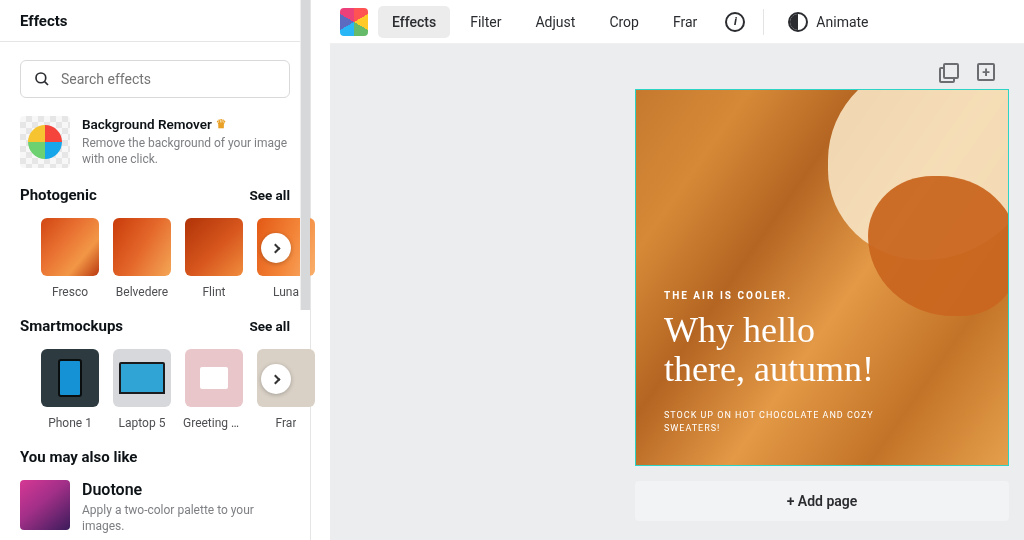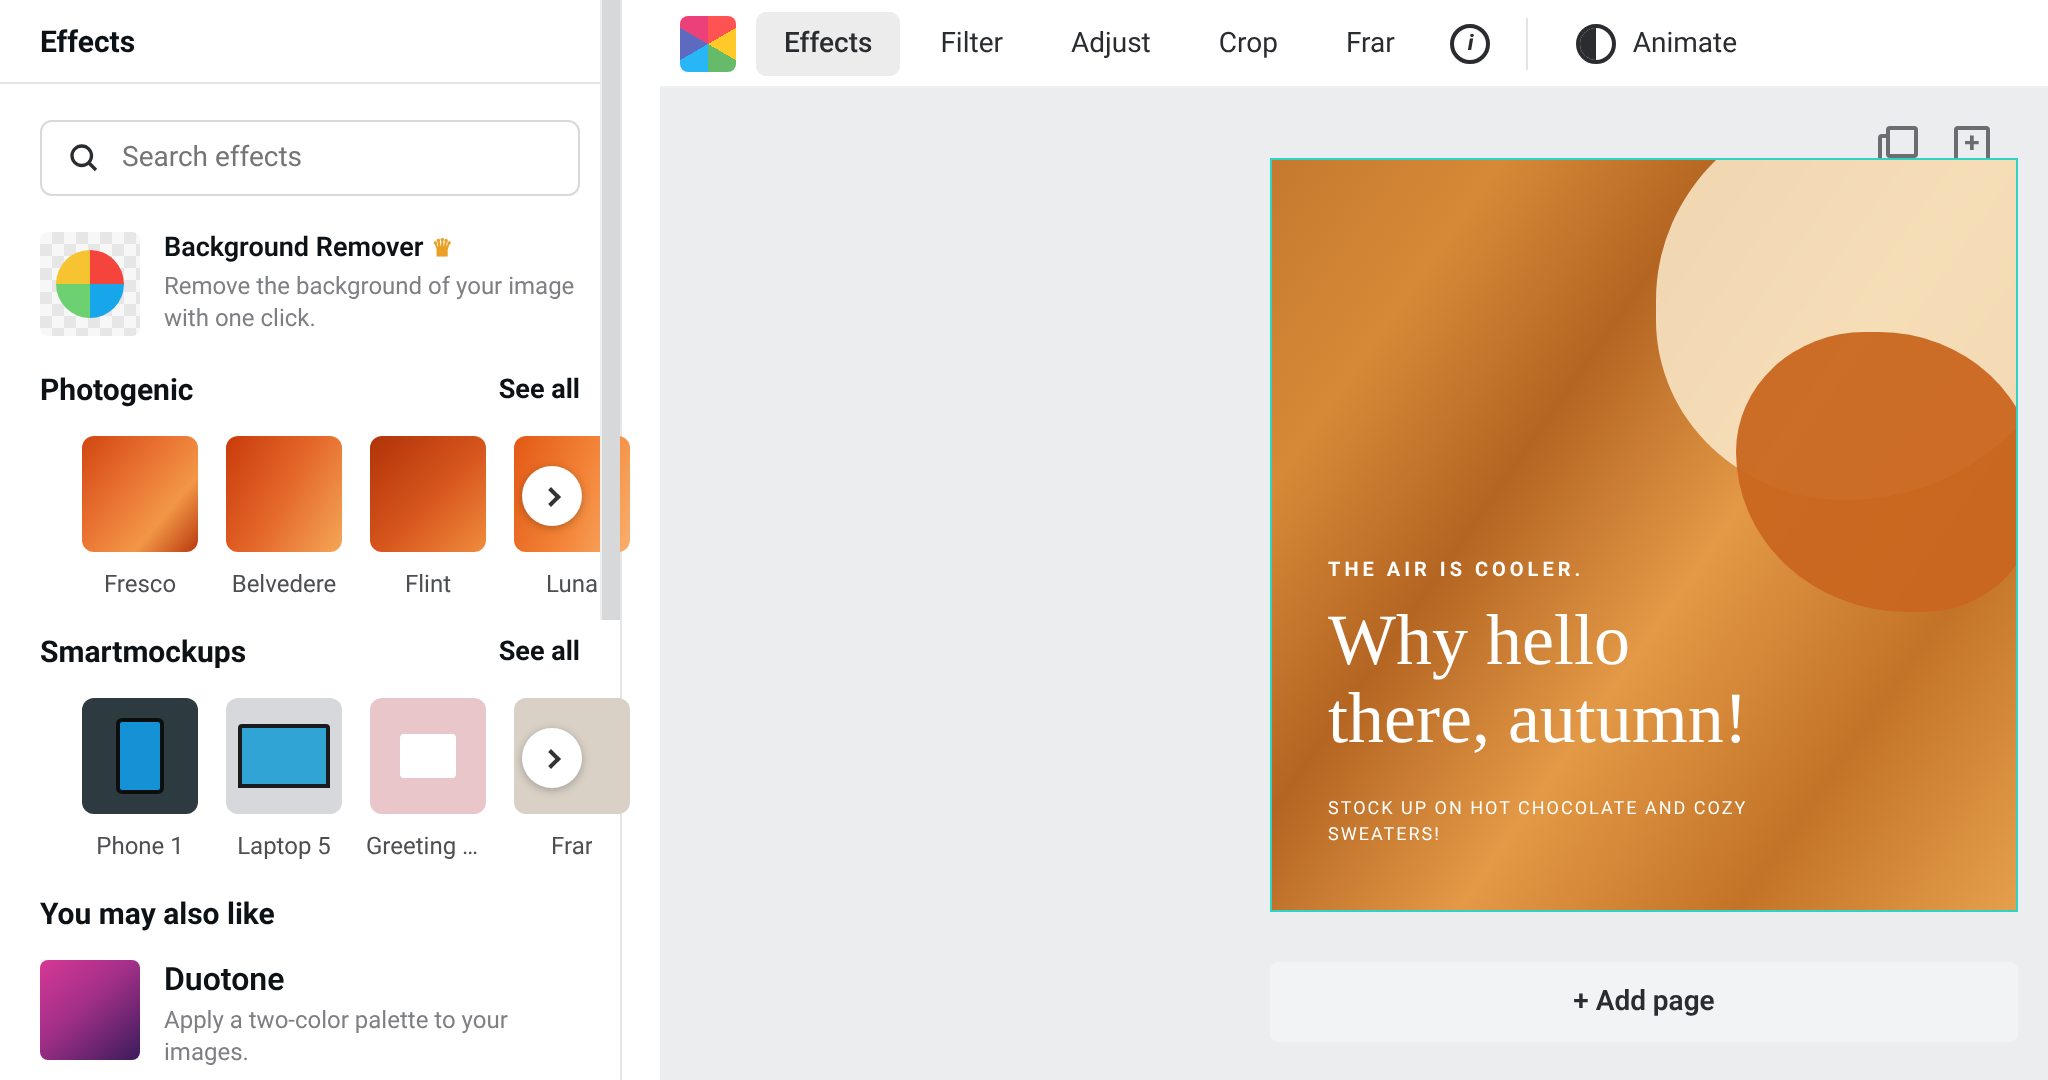--- a/index.html
+++ b/index.html
@@ -68,21 +68,21 @@
   
   .canvas-area { position:absolute; left:330px; right:0; top:44px; bottom:0; background:#ecedee; }
   .canvas-icons { position:absolute; right:28px; top:18px; display:flex; gap:18px; color:#6b6d70; }
   .canvas-icons .ic { width:20px; height:20px; cursor:pointer; display:flex; align-items:center; justify-content:center; }
   .ic-dup { width:18px;height:18px; position:relative;}
   .ic-dup::before, .ic-dup::after { content:""; position:absolute; width:12px; height:12px; border:2px solid #6b6d70; border-radius:2px; }
   .ic-dup::before{ left:0; top:4px; }
   .ic-dup::after{ left:4px; top:0; background:#ecedee; }
   .ic-new { width:18px; height:18px; border:2px solid #6b6d70; border-radius:2px; display:flex; align-items:center; justify-content:center; font-weight:700; color:#6b6d70; font-size:14px;}
 
-  .artboard { position:absolute; left:305px; top:35px; width:374px; height:377px; border:1px solid #2cd4c5; background:linear-gradient(125deg,#c5792e 0%, #d68a37 18%, #b46522 36%, #e39946 56%, #c37327 78%, #e5a04c 100%); overflow:hidden; }
+  .artboard { position:absolute; left:305px; top:45px; width:374px; height:377px; border:1px solid #2cd4c5; background:linear-gradient(125deg,#c5792e 0%, #d68a37 18%, #b46522 36%, #e39946 56%, #c37327 78%, #e5a04c 100%); overflow:hidden; }
   .artboard::before{ content:""; position:absolute; right:-30px; top:-30px; width:210px; height:200px; border-radius:50% 40% 55% 45%; background:#f7e4c3; opacity:.9; }
   .artboard::after{ content:""; position:absolute; right:-10px; top:86px; width:150px; height:140px; background:#c96620; border-radius:45% 55% 40% 60%; opacity:.95; }
 
   .ab-text { position:absolute; left:28px; top:200px; right:120px; color:#fff; }
   .ab-pre { font-size:10px; letter-spacing:2px; font-weight:700; text-transform:uppercase; }
   .ab-script { font-family:"Brush Script MT","Segoe Script",cursive; font-size:36px; font-weight:500; line-height:1.08; margin-top:10px; }
   .ab-sub { font-size:9px; letter-spacing:1px; font-weight:400; text-transform:uppercase; margin-top:20px; line-height:1.5; }
 
   .add-page { position:absolute; left:305px; top:437px; width:374px; height:40px; background:#f2f3f4; display:flex; align-items:center; justify-content:center; font-size:14px; font-weight:600; color:#2a2c30; cursor:pointer; border-radius:4px;}
 </style>

